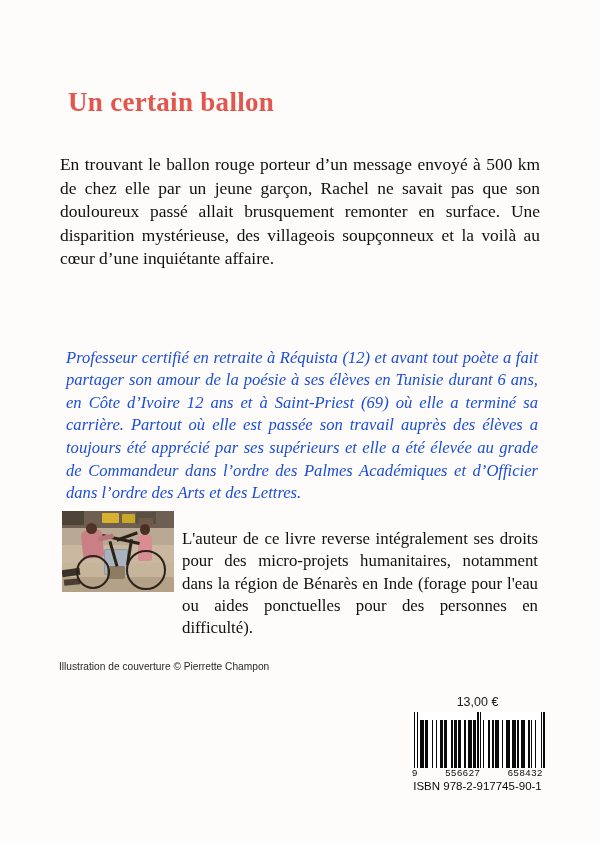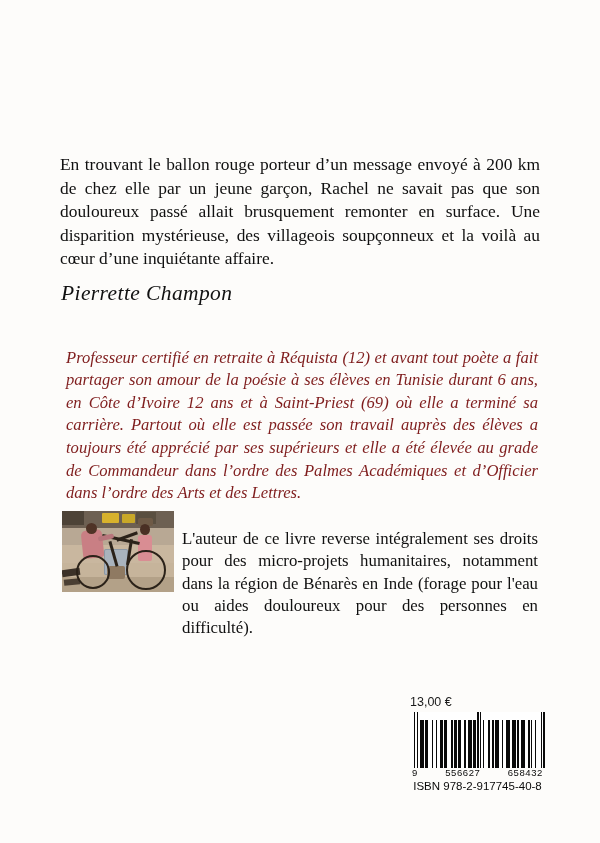--- a/index.html
+++ b/index.html
@@ -63,21 +63,21 @@
   .biography {
     position: absolute;
     left: 66px;
     top: 330px;
     width: 472px;
     font-style: italic;
     font-size: 16.6px;
     line-height: 22.6px;
     text-align: justify;
     text-justify: inter-word;
-    color: #7f1d1d;
+    color: #1d4ed8;
   }
 
   
   .photo-block {
     position: absolute;
     left: 62px;
     top: 511px;
     width: 112px;
     height: 81px;
     overflow: hidden;
@@ -208,21 +208,21 @@
     color: #2a2a2a;
     white-space: nowrap;
   }
 
   
   .price {
     position: absolute;
     left: 410px;
     top: 695px;
     width: 135px;
-    text-align: left;
+    text-align: center;
     font-family: "Liberation Sans", "DejaVu Sans", sans-serif;
     font-size: 12.5px;
     color: #1a1a1a;
   }
   .barcode-area {
     position: absolute;
     left: 410px;
     top: 712px;
     width: 135px;
   }
@@ -269,24 +269,24 @@
     letter-spacing: 0.5px;
     color: #0d0d0d;
     white-space: nowrap;
   }
 </style>
 </head>
 <body>
 
 <div class="page">
 
-
-  <p class="synopsis">En   trouvant le ballon rouge porteur d’un message envoyé à 200 km de chez elle par un jeune garçon, Rachel ne savait pas que son douloureux passé allait brusquement remonter en surface. Une disparition mystérieuse, des villageois soupçonneux  et la voilà au cœur d’une inquiétante affaire.</p>
-
-  <div class="author-name">Pierrette Champon</div>
+  <h1 class="book-title">Un certain ballon</h1>
+
+  <p class="synopsis">En   trouvant le ballon rouge porteur d’un message envoyé à 500 km de chez elle par un jeune garçon, Rachel ne savait pas que son douloureux passé allait brusquement remonter en surface. Une disparition mystérieuse, des villageois soupçonneux  et la voilà au cœur d’une inquiétante affaire.</p>
+
 
   <p class="biography">Professeur certifié en retraite à Réquista (12) et avant tout poète a fait partager son amour de la poésie à ses élèves en Tunisie durant 6 ans, en Côte d’Ivoire 12 ans et à Saint-Priest (69) où elle  a terminé sa  carrière. Partout où elle est passée son travail auprès des élèves a toujours été apprécié par ses supérieurs et elle a été élevée au grade de Commandeur dans l’ordre des Palmes Académiques et d’Officier dans l’ordre des Arts et des Lettres.</p>
 
   <div class="photo-block">
     <div class="photo">
       <div class="ph-veh-dark"></div>
       <div class="ph-veh-yellow-a"></div>
       <div class="ph-veh-yellow-b"></div>
       <div class="ph-veh-dark2"></div>
       <div class="ph-ground-light"></div>
@@ -303,22 +303,23 @@
       <div class="ph-wheel-a"></div>
       <div class="ph-wheel-b"></div>
       <div class="ph-frame-a"></div>
       <div class="ph-frame-b"></div>
       <div class="ph-frame-c"></div>
       <div class="ph-rider-arm"></div>
       <div class="ph-handle"></div>
     </div>
   </div>
 
-  <p class="humanitarian">L'auteur de ce livre reverse intégralement ses droits pour des micro-projets humanitaires, notamment dans la région de Bénarès en Inde (forage pour l'eau ou aides douloureux pour des personnes en difficulté).</p>
-
+  <p class="humanitarian">L'auteur de ce livre reverse intégralement ses droits pour des micro-projets humanitaires, notamment dans la région de Bénarès en Inde (forage pour l'eau ou aides ponctuelles pour des personnes en difficulté).</p>
+
+  <div class="credit">Illustration de couverture © Pierrette Champon</div>
 
   <div class="price">13,00 €</div>
 
   <div class="barcode-area">
     <div class="barcode-bars" id="barcode-bars">
         <i class="g" style="width: 1.379px;"></i>
         <i class="g" style="width: 1.379px; background: transparent;"></i>
         <i class="g" style="width: 1.379px;"></i>
         <i style="width: 1.379px; background: transparent;"></i>
         <i style="width: 4.137px;"></i>
@@ -375,17 +376,17 @@
         <i style="width: 4.137px; background: transparent;"></i>
         <i class="g" style="width: 1.379px;"></i>
         <i class="g" style="width: 1.379px; background: transparent;"></i>
         <i class="g" style="width: 1.379px;"></i>
       </div>
     <div class="barcode-digits">
       <span>9</span>
       <span>556627</span>
       <span>658432</span>
     </div>
-    <div class="isbn-line">ISBN 978-2-917745-40-8</div>
+    <div class="isbn-line">ISBN 978-2-917745-90-1</div>
   </div>
 
 
 </div>
 
 </body></html>

